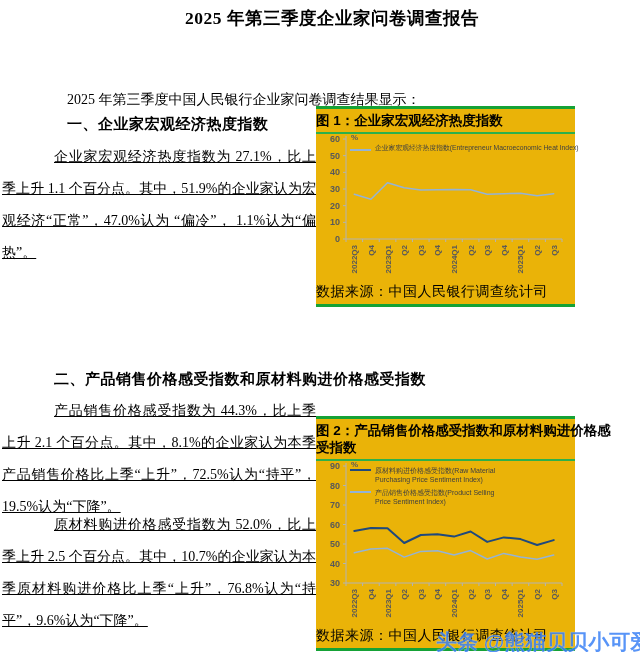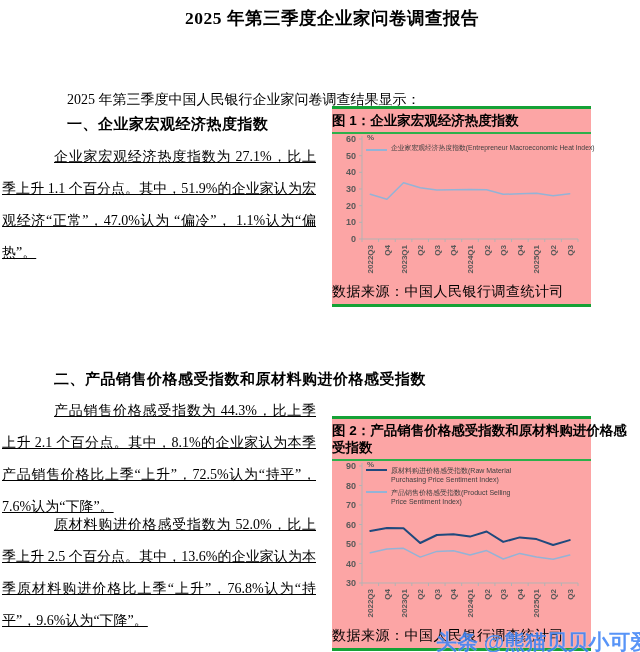--- a/index.html
+++ b/index.html
@@ -9,21 +9,21 @@
   .page-title{top:6px;left:0;width:640px;text-align:center;font-size:17.5px;font-weight:bold;letter-spacing:.5px;}
   .intro{top:77px;left:55px;font-size:14px;}
   .sec-heading{font-family:"Liberation Sans", sans-serif;font-weight:bold;font-size:15px;letter-spacing:.5px;}
   .s1{top:115px;left:55px;}
   .s2{top:370px;left:42px;}
   .para{left:2px;width:314px;font-size:14px;line-height:32px;text-align:justify;text-indent:52px;margin:0;text-decoration:underline;}
   .p1{top:141px;}
   .p2{top:395px;}
   .p3{top:509px;}
 
-  .figure{left:320px;width:259px;border-top:3px solid #15a236;border-bottom:3px solid #15a236;background:#fca5a5;}
+  .figure{left:304px;width:259px;border-top:3px solid #15a236;border-bottom:3px solid #15a236;background:#eab308;}
   .fig1{top:106px;}
   .fig2{top:416px;}
   .fig-title{font-family:"Liberation Sans", sans-serif;font-weight:bold;font-size:13.5px;line-height:17px;
              padding:3px 0 3px 0;width:296px;}
   .fig-divider{border-top:2px solid #2db04b;width:259px;}
   .chart-area{position:relative;width:259px;}
   .fig-source{font-size:14px;padding:2px 0 3px 0;letter-spacing:.5px;}
 
   .legend{position:absolute;font-family:"Liberation Sans", sans-serif;color:#404040;}
   .legend1{left:34px;top:9px;display:flex;align-items:center;gap:4px;}
@@ -103,23 +103,23 @@
     <div class="legend legend1">
       <span class="legend-swatch" style="background: rgb(148, 179, 214);"></span>
       <span class="legend-label">企业家宏观经济热度指数(Entrepreneur Macroeconomic Heat Index)</span>
     </div>
   </div>
   <div class="fig-source">数据来源：中国人民银行调查统计司</div>
 </div>
 
 <div class="abs sec-heading s2">二、产品销售价格感受指数和原材料购进价格感受指数</div>
 
-<p class="abs para p2">产品销售价格感受指数为 44.3%，比上季上升 2.1 个百分点。其中，8.1%的企业家认为本季产品销售价格比上季“上升”，72.5%认为“持平”，7.6%认为“下降”。</p>
+<p class="abs para p2">产品销售价格感受指数为 44.3%，比上季上升 2.1 个百分点。其中，8.1%的企业家认为本季产品销售价格比上季“上升”，72.5%认为“持平”，19.5%认为“下降”。</p>
 
-<p class="abs para p3">原材料购进价格感受指数为 52.0%，比上季上升 2.5 个百分点。其中，13.6%的企业家认为本季原材料购进价格比上季“上升”，76.8%认为“持平”，9.6%认为“下降”。</p>
+<p class="abs para p3">原材料购进价格感受指数为 52.0%，比上季上升 2.5 个百分点。其中，10.7%的企业家认为本季原材料购进价格比上季“上升”，76.8%认为“持平”，9.6%认为“下降”。</p>
 
 <div class="abs figure fig2">
   <div class="fig-title">图 2：产品销售价格感受指数和原材料购进价格感受指数</div>
   <div class="fig-divider"></div>
   <div class="chart-area">
     <svg width="259" height="164">
         <line x1="30" y1="2" x2="30" y2="122" stroke="#b3b3b3" stroke-width="1"></line>
         <line x1="30" y1="122" x2="246" y2="122" stroke="#b3b3b3" stroke-width="1"></line>
         <line x1="27" y1="122" x2="30" y2="122" stroke="#b3b3b3" stroke-width="1"></line>
         <text x="24" y="125" text-anchor="end" font-size="9" font-weight="bold" fill="#595959" font-family="Liberation Sans, sans-serif">30</text>

